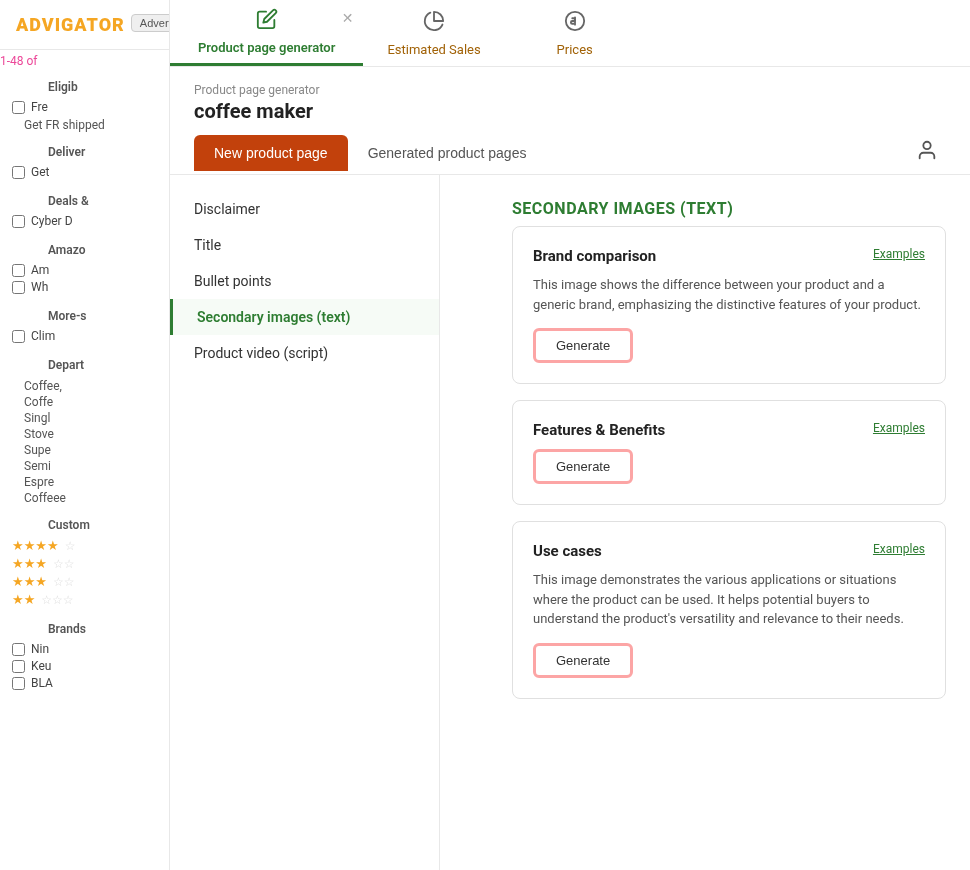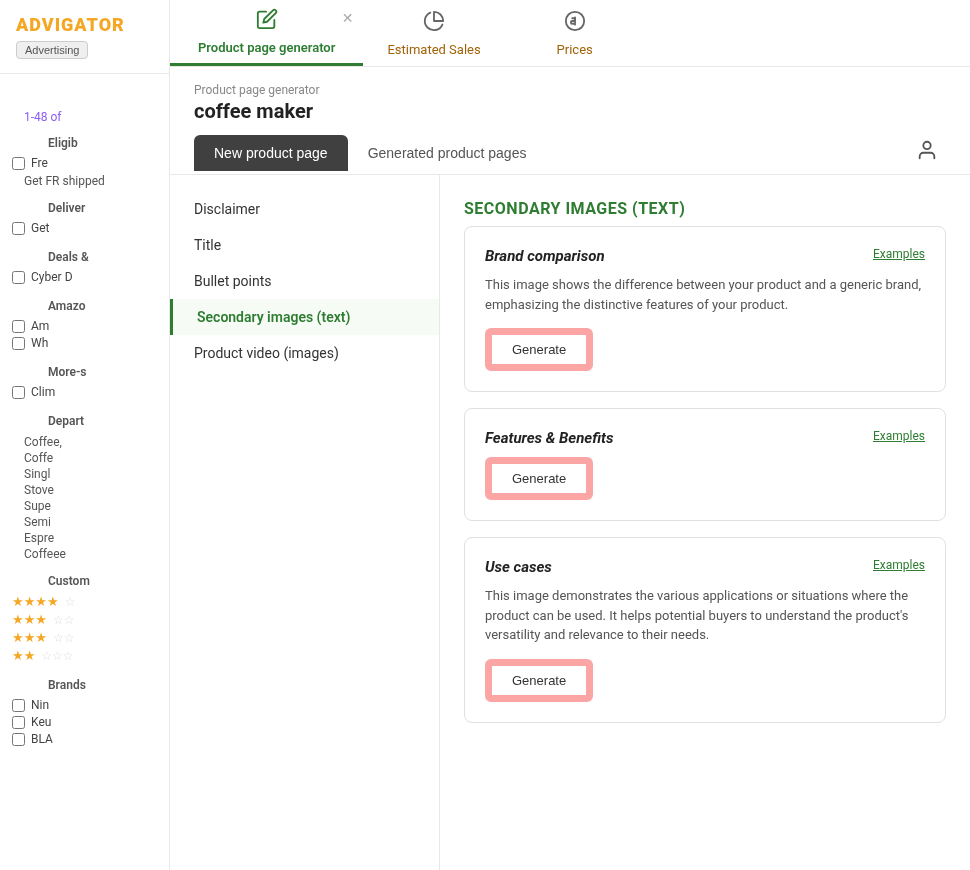--- a/index.html
+++ b/index.html
@@ -11,31 +11,31 @@
       min-width: 170px;
       background: #fff;
       border-right: 1px solid #e8e8e8;
       padding: 0;
       overflow-y: auto;
       height: 870px;
     }
     .sidebar-logo {
       padding: 14px 16px;
       border-bottom: 1px solid #e8e8e8;
-      display: flex; flex-direction: column; align-items: flex-start; gap: 6px;
+      display: flex; flex-direction: row; align-items: flex-start; gap: 6px;
     }
     .logo-text {
       font-size: 18px; font-weight: 900; letter-spacing: 1px; color: #222;
     }
     .logo-text span { color: #f5a623; }
     .logo-badge {
       border: 1px solid #ccc; border-radius: 4px; padding: 2px 8px; font-size: 11px; color: #555;
     }
     .sidebar-count {
-      font-size: 12px; color: #8b5cf6; padding: 4px 24px; margin-top: 32px;
+      font-size: 12px; color: #ec4899; padding: 4px 0;
     }
     .sidebar-filter-group {
       padding: 8px 12px 4px;
     }
     .sidebar-filter-title {
       font-size: 12px; font-weight: 600; color: #555; margin-bottom: 6px; margin-left: 36px;
     }
     .sidebar-filter-item {
       display: flex; align-items: flex-end; gap: 6px; font-size: 12px; color: #444; margin-bottom: 3px; cursor: pointer;
     }
@@ -86,28 +86,28 @@
     
     .tabs-row {
       display: flex; align-items: center; padding: 0 24px;
       border-bottom: 1px solid #e8e8e8; gap: 0;
     }
     .tab-btn {
       padding: 10px 20px; font-size: 14px; cursor: pointer; border: none; background: none;
       color: #555; border-radius: 6px 6px 0 0; font-weight: 500;
     }
     .tab-btn.active {
-      background: #404040; color: #fff;
+      background: #c2410c; color: #fff;
     }
     .tabs-row-spacer { flex: 1; }
     .user-icon { font-size: 20px; color: #555; padding: 8px; cursor: pointer; }
 
     
     .content-area {
-      display: flex; flex: 1; overflow: hidden;
+      display: flex; flex: 1; overflow: hidden; gap: 48px;
     }
 
     
     .left-panel {
       width: 270px; min-width: 270px;
       border-right: 1px solid #e8e8e8;
       padding: 16px 0;
       overflow-y: auto;
     }
     .nav-item {
@@ -130,30 +130,30 @@
     }
 
     
     .card {
       border: 1px solid #e0e0e0; border-radius: 8px; padding: 20px; margin-bottom: 16px;
     }
     .card-header {
       display: flex; justify-content: space-between; align-items: flex-start; margin-bottom: 10px;
     }
     .card-title {
-      font-size: 15px; font-weight: 700; color: #222; font-style: italic;
+      font-size: 15px; font-weight: 700; color: #222;
     }
     .card-examples {
       font-size: 12px; color: #2e7d32; cursor: pointer; text-decoration: underline;
     }
     .card-desc {
       font-size: 13px; color: #555; line-height: 1.5; margin-bottom: 14px;
     }
     .generate-btn {
-      border: 7px solid #fca5a5; border-radius: 6px; padding: 7px 20px;
+      border: 3px solid #fca5a5; border-radius: 6px; padding: 7px 20px;
       font-size: 13px; background: #fff; cursor: pointer; color: #333;
     }
   </style>
 </head>
 <body>
 
 <div class="sidebar">
   <div class="sidebar-logo">
     <div class="logo-text">
       <span>ADV</span><span style="color:#f5a623;">I</span><span>GATOR</span>
@@ -280,21 +280,21 @@
     </div>
   </div>
 
   <div class="content-area">
 
     <div class="left-panel">
       <div class="nav-item">Disclaimer</div>
       <div class="nav-item">Title</div>
       <div class="nav-item">Bullet points</div>
       <div class="nav-item active">Secondary images (text)</div>
-      <div class="nav-item">Product video (images)</div>
+      <div class="nav-item">Product video (script)</div>
     </div>
 
     <div class="right-panel">
       <div class="section-title">SECONDARY IMAGES (TEXT)</div>
 
       <div class="card">
         <div class="card-header">
           <div class="card-title">Brand comparison</div>
           <span class="card-examples">Examples</span>
         </div>

